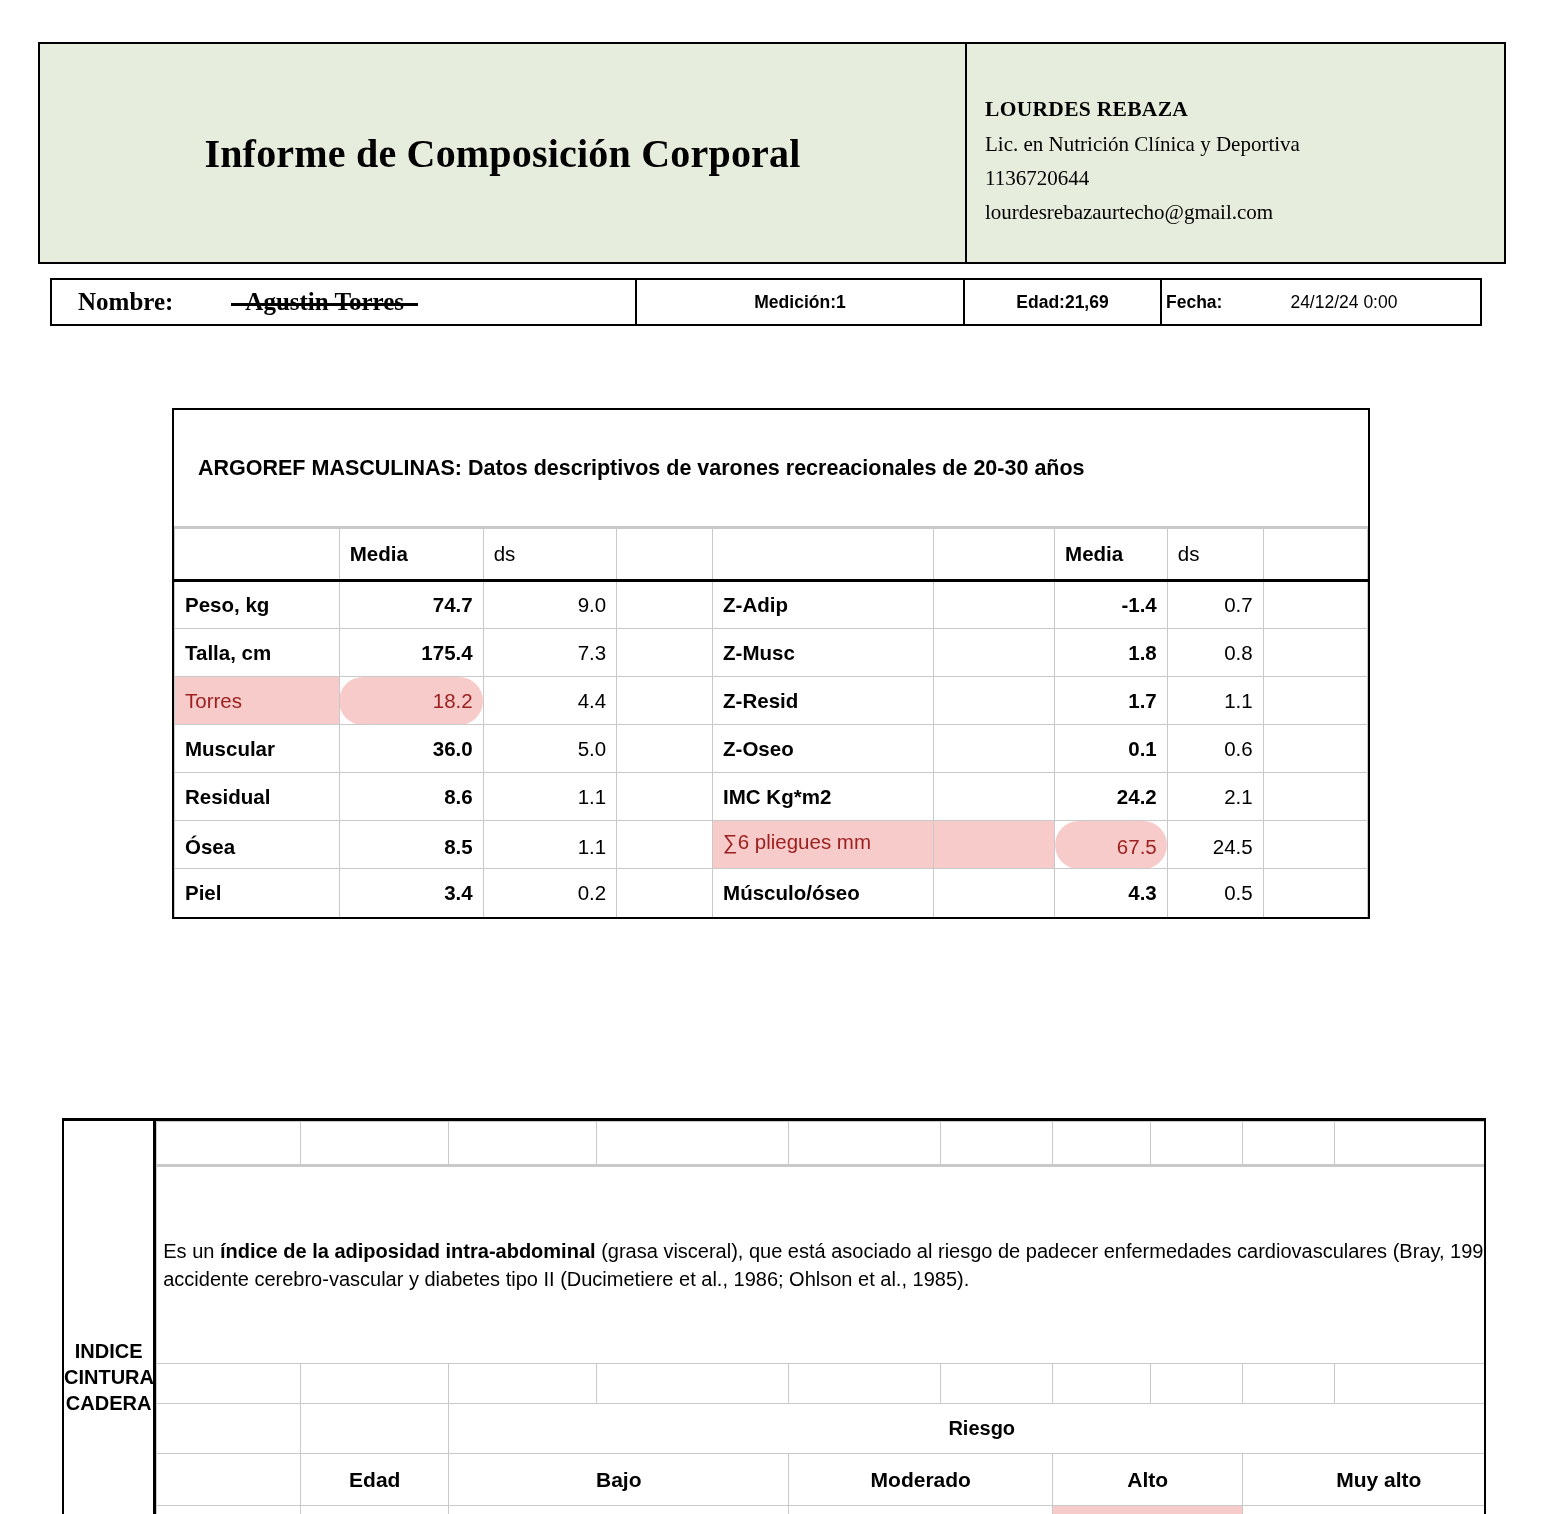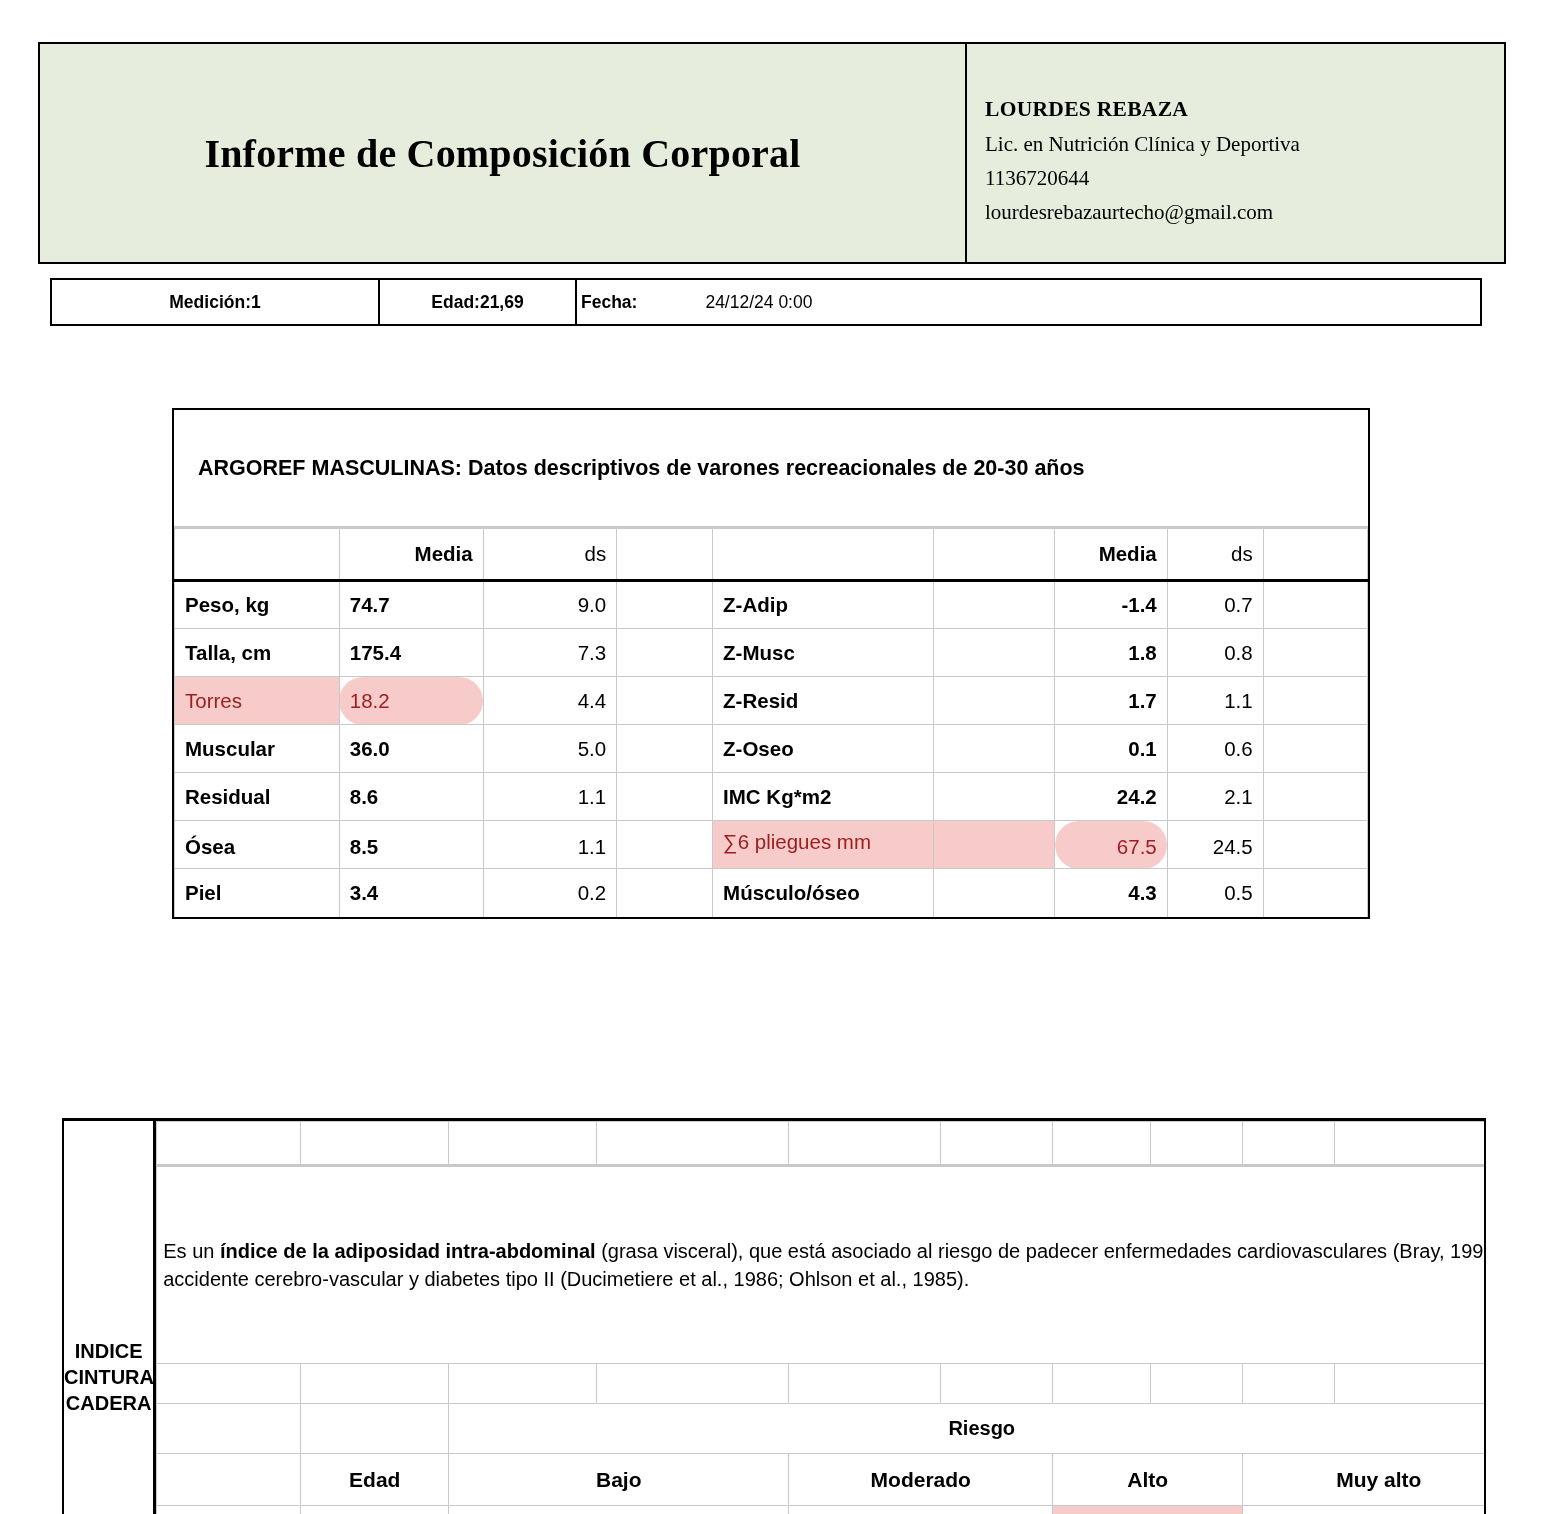--- a/index.html
+++ b/index.html
@@ -146,25 +146,24 @@
     height: 48px;
     font-size: 20.5px;
     padding: 0 10px;
     box-sizing: border-box;
     vertical-align: middle;
     overflow: hidden;
   }
   table.arg tr.header-row td {
     border-bottom: 3px solid #000;
     height: 52px;
-    text-align: right;
   }
   table.arg tr:last-child td { border-bottom: none; }
   .c-lbl   { width: 158px; font-weight: bold; }
-  .c-media { width: 138px; font-weight: bold; }
+  .c-media { width: 138px; font-weight: bold; text-align: right; }
   .c-ds    { width: 128px; text-align: right; }
   .c-gap   { width: 92px; }
   .c-lbl2  { width: 212px; font-weight: bold; }
   .c-gap2  { width: 116px; }
   .c-media2{ width: 108px; font-weight: bold; text-align: right; }
   .c-ds2   { width: 92px; text-align: right; }
   .c-tail  { width: 100px; }
   td.hdr-media { font-weight: bold; text-align: left; }
   td.hdr-ds { font-weight: normal; text-align: left; }
   td.pink { background: #f8cbcb; color: #9c2020; font-weight: normal; }
@@ -252,20 +251,24 @@
   </div>
   <div class="header-contact-cell">
     <div class="prof-name">LOURDES REBAZA</div>
     <div>Lic. en Nutrición Clínica y Deportiva</div>
     <div>1136720644</div>
     <div>lourdesrebazaurtecho@gmail.com</div>
   </div>
 </div>
 
 <div class="info-row">
+  <div class="info-cell ic-nombre">
+    <span class="lbl-nombre">Nombre:</span>
+    <span class="val-nombre">Agustin Torres</span>
+  </div>
   <div class="info-cell ic-medicion">
     <span class="info-small">Medición:</span>
     <span class="sep"></span>
     <span class="info-small">1</span>
   </div>
   <div class="info-cell ic-edad">
     <span class="info-small">Edad:</span>
     <span class="sep"></span>
     <span class="info-small">21,69</span>
   </div>

